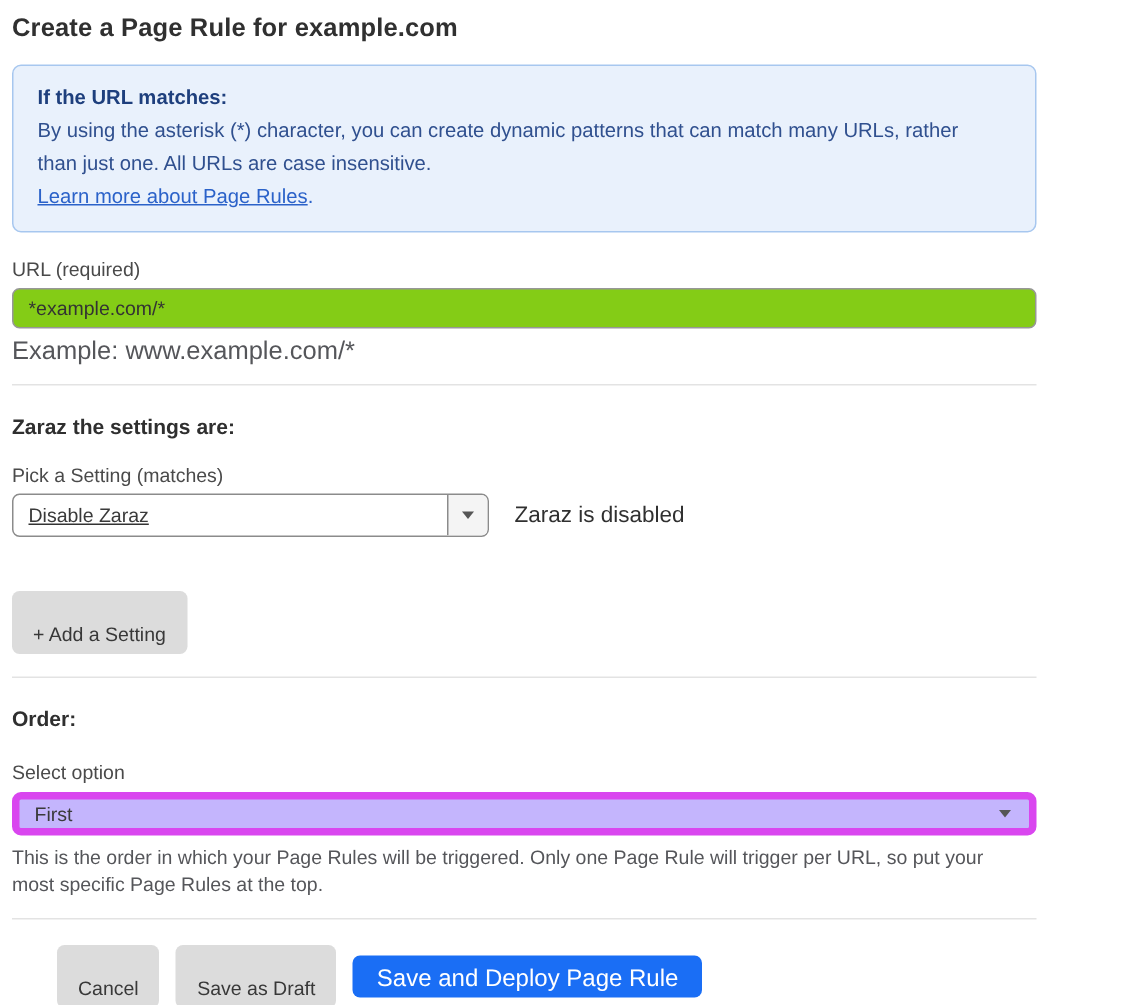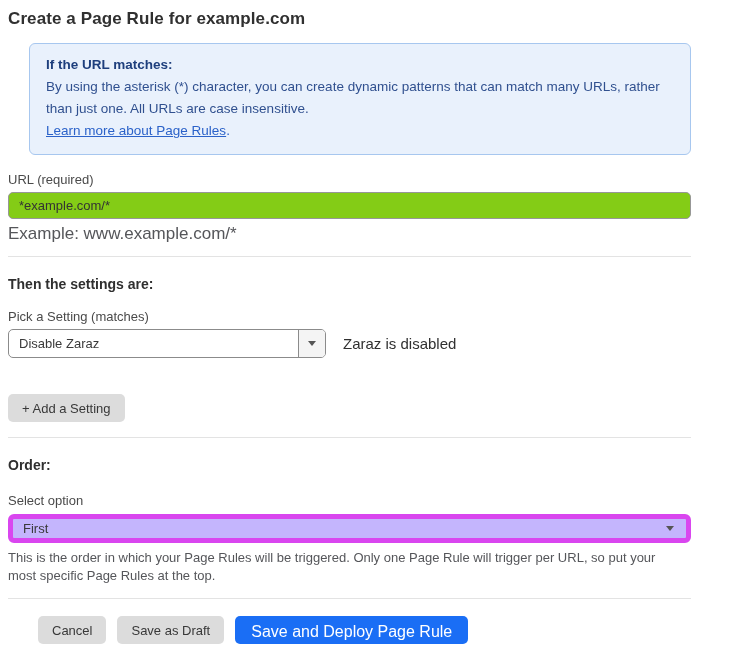--- a/index.html
+++ b/index.html
@@ -19,21 +19,20 @@
 
   .info-box {
     margin-top: 14px;
     background: #e9f1fc;
     border: 1px solid #a7c7ef;
     border-radius: 6px;
     padding: 10px 16px 12px 16px;
     font-size: 13.5px;
     line-height: 22px;
     color: #30508f;
-    margin-left: 21px;
   }
   .info-heading { font-weight: 700; color: #1e3f7d; }
   .info-body { max-width: 640px; }
   .info-link {
     color: #2b62c9; text-decoration: underline; cursor: pointer;
   }
   .info-link-suffix { color: #2b62c9; }
 
   .field-label {
     display: block;
@@ -77,20 +76,21 @@
     display: flex; align-items: center;
   }
   .setting-select {
     width: 318px; height: 29px;
     border: 1px solid #8b8b8b;
     border-radius: 5px;
     background: #fff;
     display: flex; align-items: stretch;
     cursor: pointer;
     overflow: hidden;
+    text-decoration: underline;
   }
   .setting-select .select-text {
     flex: 1;
     display: flex; align-items: center;
     padding-left: 10px;
     font-size: 13px; color: #3a3a3a;
   }
   .setting-select .arrow-btn {
     width: 27px;
     border-left: 1px solid #8b8b8b;
@@ -111,21 +111,21 @@
   button {
     font-family: "Liberation Sans", sans-serif;
     cursor: pointer;
     border: none;
   }
   .gray-btn {
     background: #dcdcdc;
     color: #383838;
     font-size: 13px;
     border-radius: 5px;
-    padding: 7px 14px;
+    padding: 21px 14px;
     height: 28px;
   }
   .add-setting-btn { margin-top: 36px; display: inline-block; }
 
   .order-select {
     margin-top: 6px;
     width: 100%; height: 29px;
     border: 5px solid #d946ef;
     border-radius: 6px;
     background: #c4b5fd;
@@ -169,21 +169,21 @@
     <div class="info-body">By using the asterisk (*) character, you can create dynamic patterns that can match many URLs, rather than just one. All URLs are case insensitive.</div>
     <div><a class="info-link">Learn more about Page Rules</a><span class="info-link-suffix">.</span></div>
   </div>
 
   <label class="field-label">URL (required)</label>
   <input class="url-input" type="text" value="*example.com/*" style="">
   <div class="helper">Example: www.example.com/*</div>
 
   <hr class="divider before-settings">
 
-  <h2 class="section-heading">Then the settings are:</h2>
+  <h2 class="section-heading">Zaraz the settings are:</h2>
 
   <label class="field-label">Pick a Setting (matches)</label>
 
   <div class="setting-row">
     <div class="setting-select">
       <span class="select-text">Disable Zaraz</span>
       <span class="arrow-btn">
         <span class="tri-down"></span>
       </span>
     </div>

